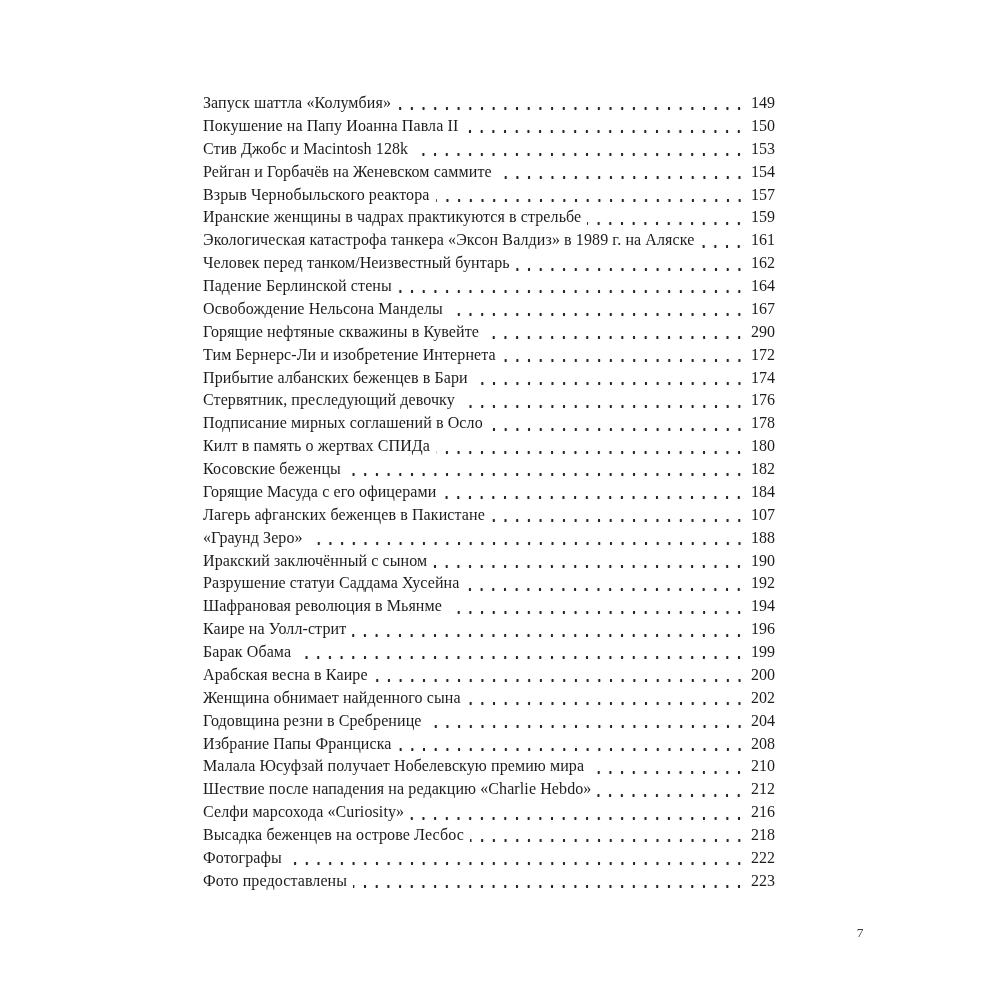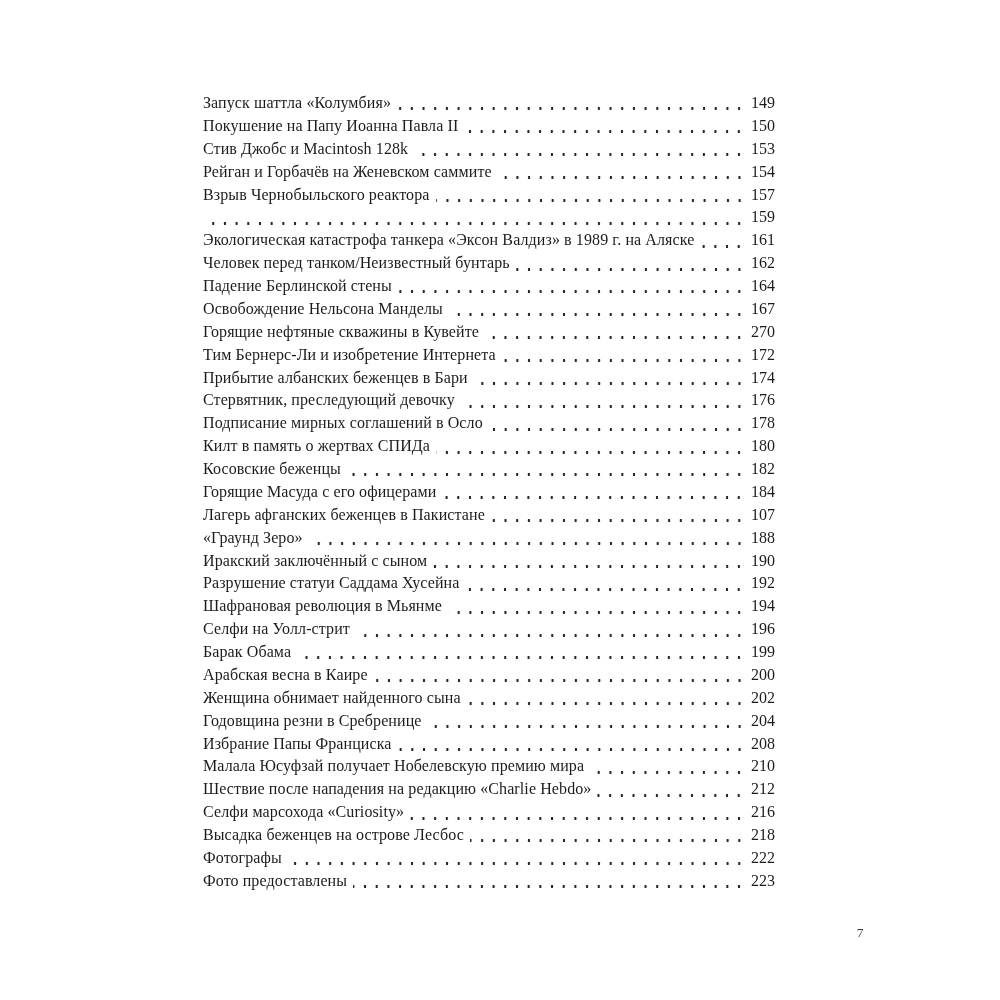--- a/index.html
+++ b/index.html
@@ -89,20 +89,21 @@
     <span class="pagenum">154</span>
   </div>
 
   <div class="row">
     <span class="title">Взрыв Чернобыльского реактора</span>
     <span class="leader"></span>
     <span class="pagenum">157</span>
   </div>
 
   <div class="row">
+    <span class="title">Иранские женщины в чадрах практикуются в стрельбе</span>
     <span class="leader"></span>
     <span class="pagenum">159</span>
   </div>
 
   <div class="row">
     <span class="title">Экологическая катастрофа танкера «Эксон Валдиз» в 1989 г. на Аляске</span>
     <span class="leader"></span>
     <span class="pagenum">161</span>
   </div>
 
@@ -121,21 +122,21 @@
   <div class="row">
     <span class="title">Освобождение Нельсона Манделы</span>
     <span class="leader"></span>
     <span class="pagenum">167</span>
   </div>
 
 
   <div class="row">
     <span class="title">Горящие нефтяные скважины в Кувейте</span>
     <span class="leader"></span>
-    <span class="pagenum">270</span>
+    <span class="pagenum">290</span>
   </div>
 
   <div class="row">
     <span class="title">Тим Бернерс-Ли и изобретение Интернета</span>
     <span class="leader"></span>
     <span class="pagenum">172</span>
   </div>
 
   <div class="row">
     <span class="title">Прибытие албанских беженцев в Бари</span>
@@ -197,21 +198,21 @@
     <span class="pagenum">192</span>
   </div>
 
   <div class="row">
     <span class="title">Шафрановая революция в Мьянме</span>
     <span class="leader"></span>
     <span class="pagenum">194</span>
   </div>
 
   <div class="row">
-    <span class="title">Селфи на Уолл-стрит</span>
+    <span class="title">Каире на Уолл-стрит</span>
     <span class="leader"></span>
     <span class="pagenum">196</span>
   </div>
 
   <div class="row">
     <span class="title">Барак Обама</span>
     <span class="leader"></span>
     <span class="pagenum">199</span>
   </div>
 

